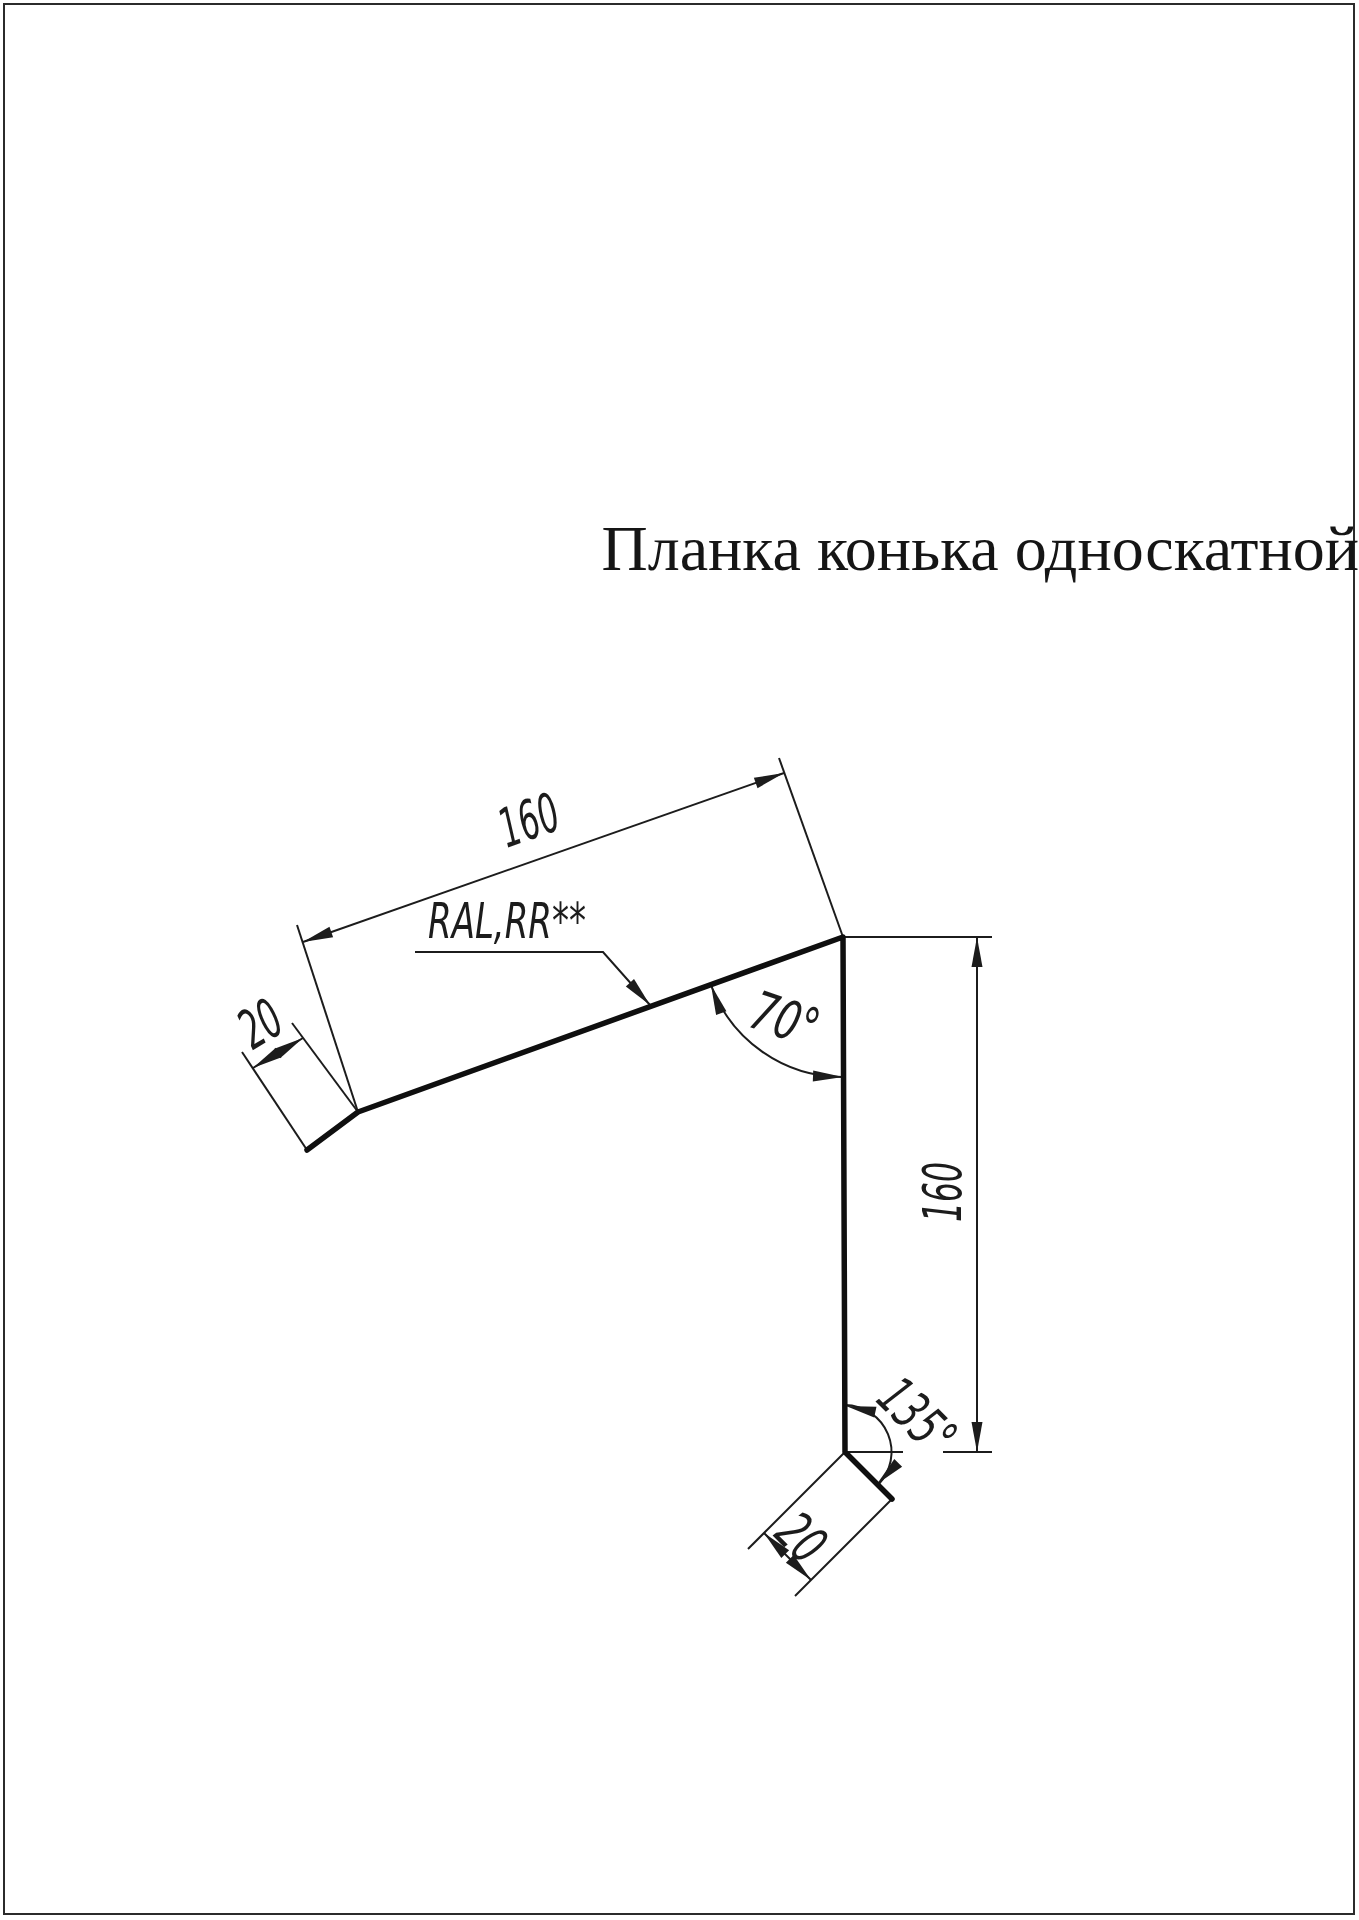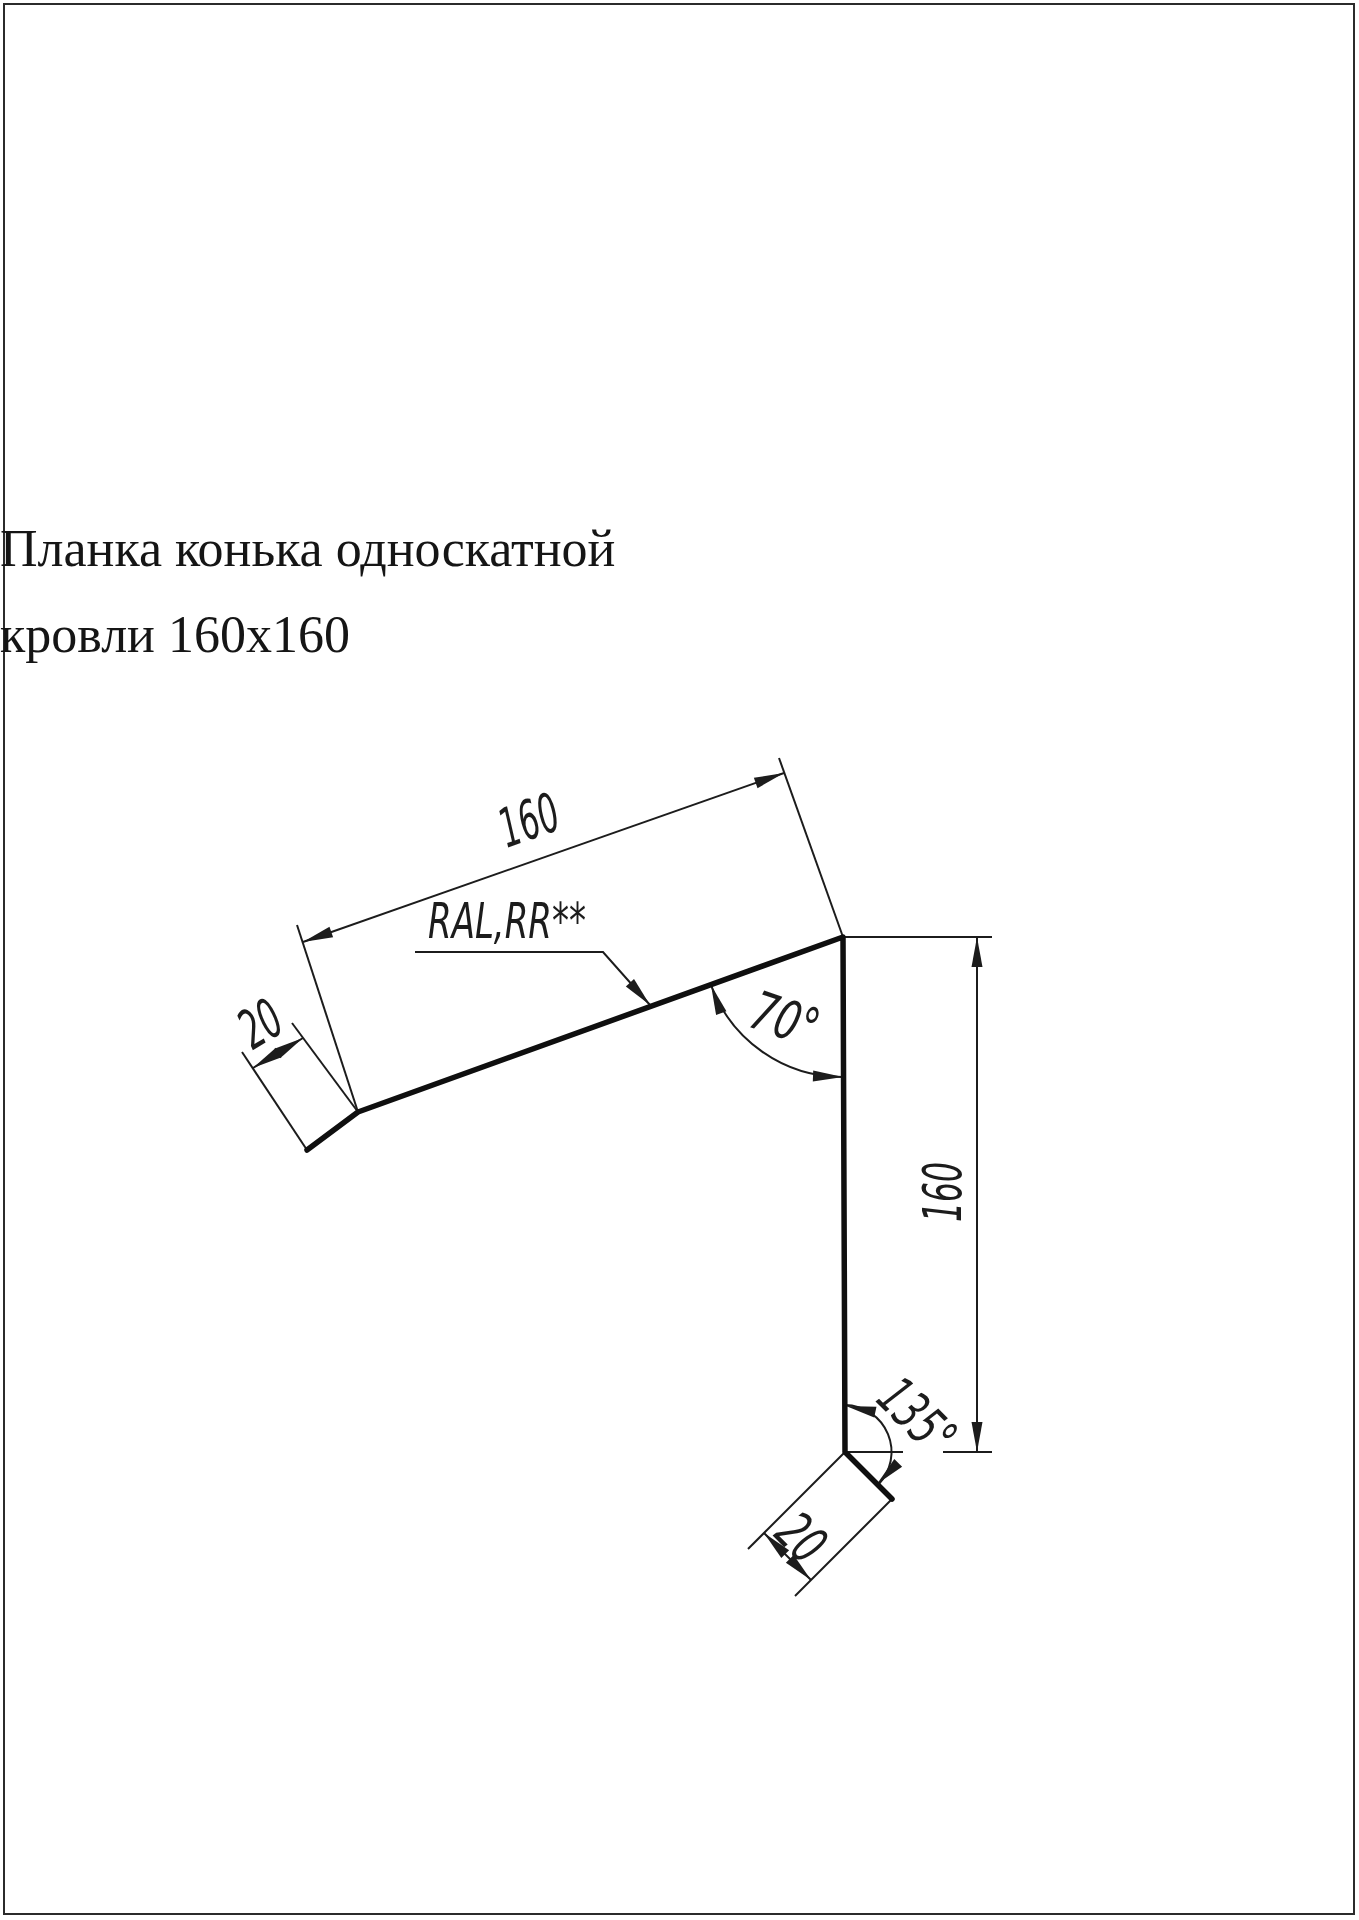--- a/index.html
+++ b/index.html
@@ -1,34 +1,33 @@
 <!DOCTYPE html>
 <html><head>
 <meta charset="utf-8">
 <style>
   html,body{margin:0;padding:0;background:#ffffff;}
   body{width:1359px;height:1920px;position:relative;font-family:"Liberation Sans",sans-serif;overflow:hidden;}
   .sheet-border{position:absolute;left:3px;top:3px;right:4px;bottom:5px;border:2px solid #2b2b2b;pointer-events:none;}
-  .title-block{position:absolute;left:0;right:0;top:506px;text-align:left;
-               font-family:"Liberation Serif",serif;font-size:52px;line-height:86px;color:#151515;}
+  .title-block{position:absolute;left:0;right:0;top:506px;text-align:right;
+               font-family:"Liberation Serif",serif;font-size:64px;line-height:86px;color:#151515;}
   svg.draw{position:absolute;left:0;top:0;}
   .lines-thin{stroke-width:2;fill:none;}
   .profile-g{stroke-width:5.5;fill:none;stroke-linejoin:round;stroke-linecap:round;}
   .arrowheads path{stroke:none;}
   .dim-texts text{font-family:"DejaVu Sans",sans-serif;font-style:italic;font-size:54px;}
   .dim-texts text.coating{font-size:50px;}
 </style>
 </head>
 <body>
 
 <div class="sheet-border"></div>
 
 <div class="title-block">
   <div>Планка конька односкатной</div>
-  <div>кровли 160x160</div>
 </div>
 
 <svg class="draw" width="1359" height="1920" viewBox="0 0 1359 1920" xmlns="http://www.w3.org/2000/svg">
 
   <g class="lines-thin" fill="none" stroke="#1c1c1c">
 
     <line x1="358" y1="1112" x2="297" y2="925"></line>
     <line x1="843" y1="937" x2="779" y2="758"></line>
     <line x1="303" y1="942" x2="784" y2="773"></line>
 

